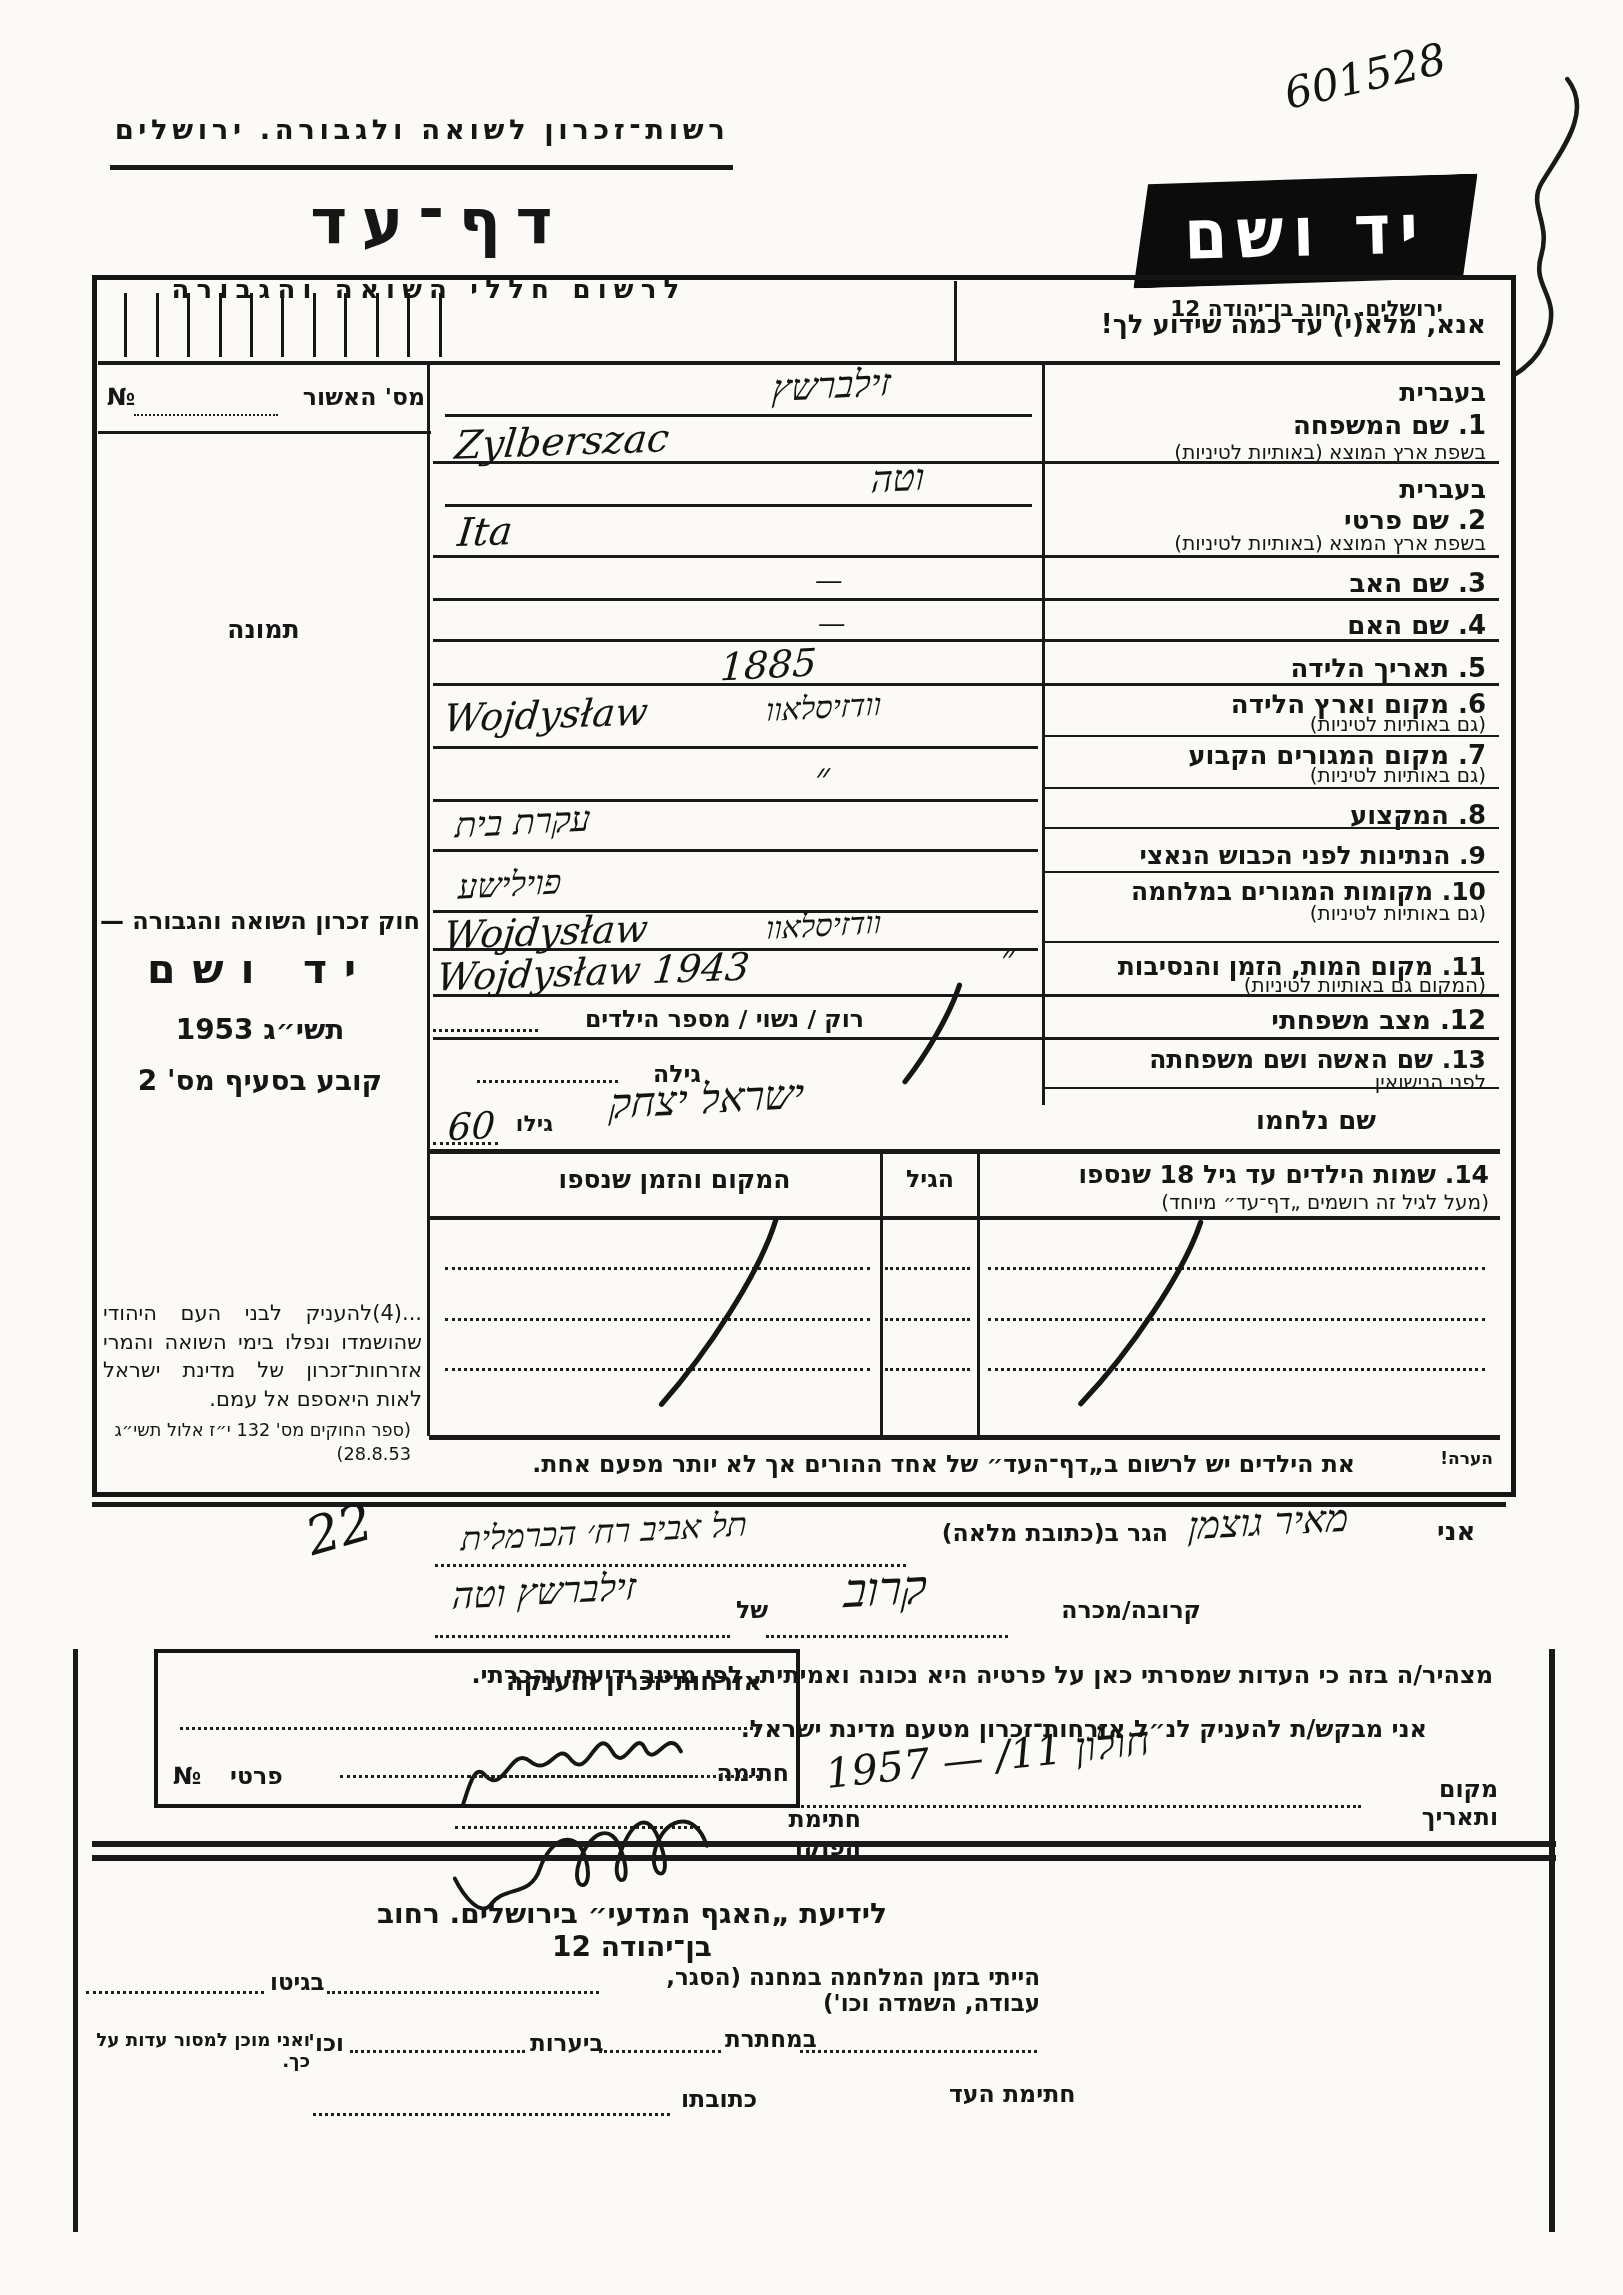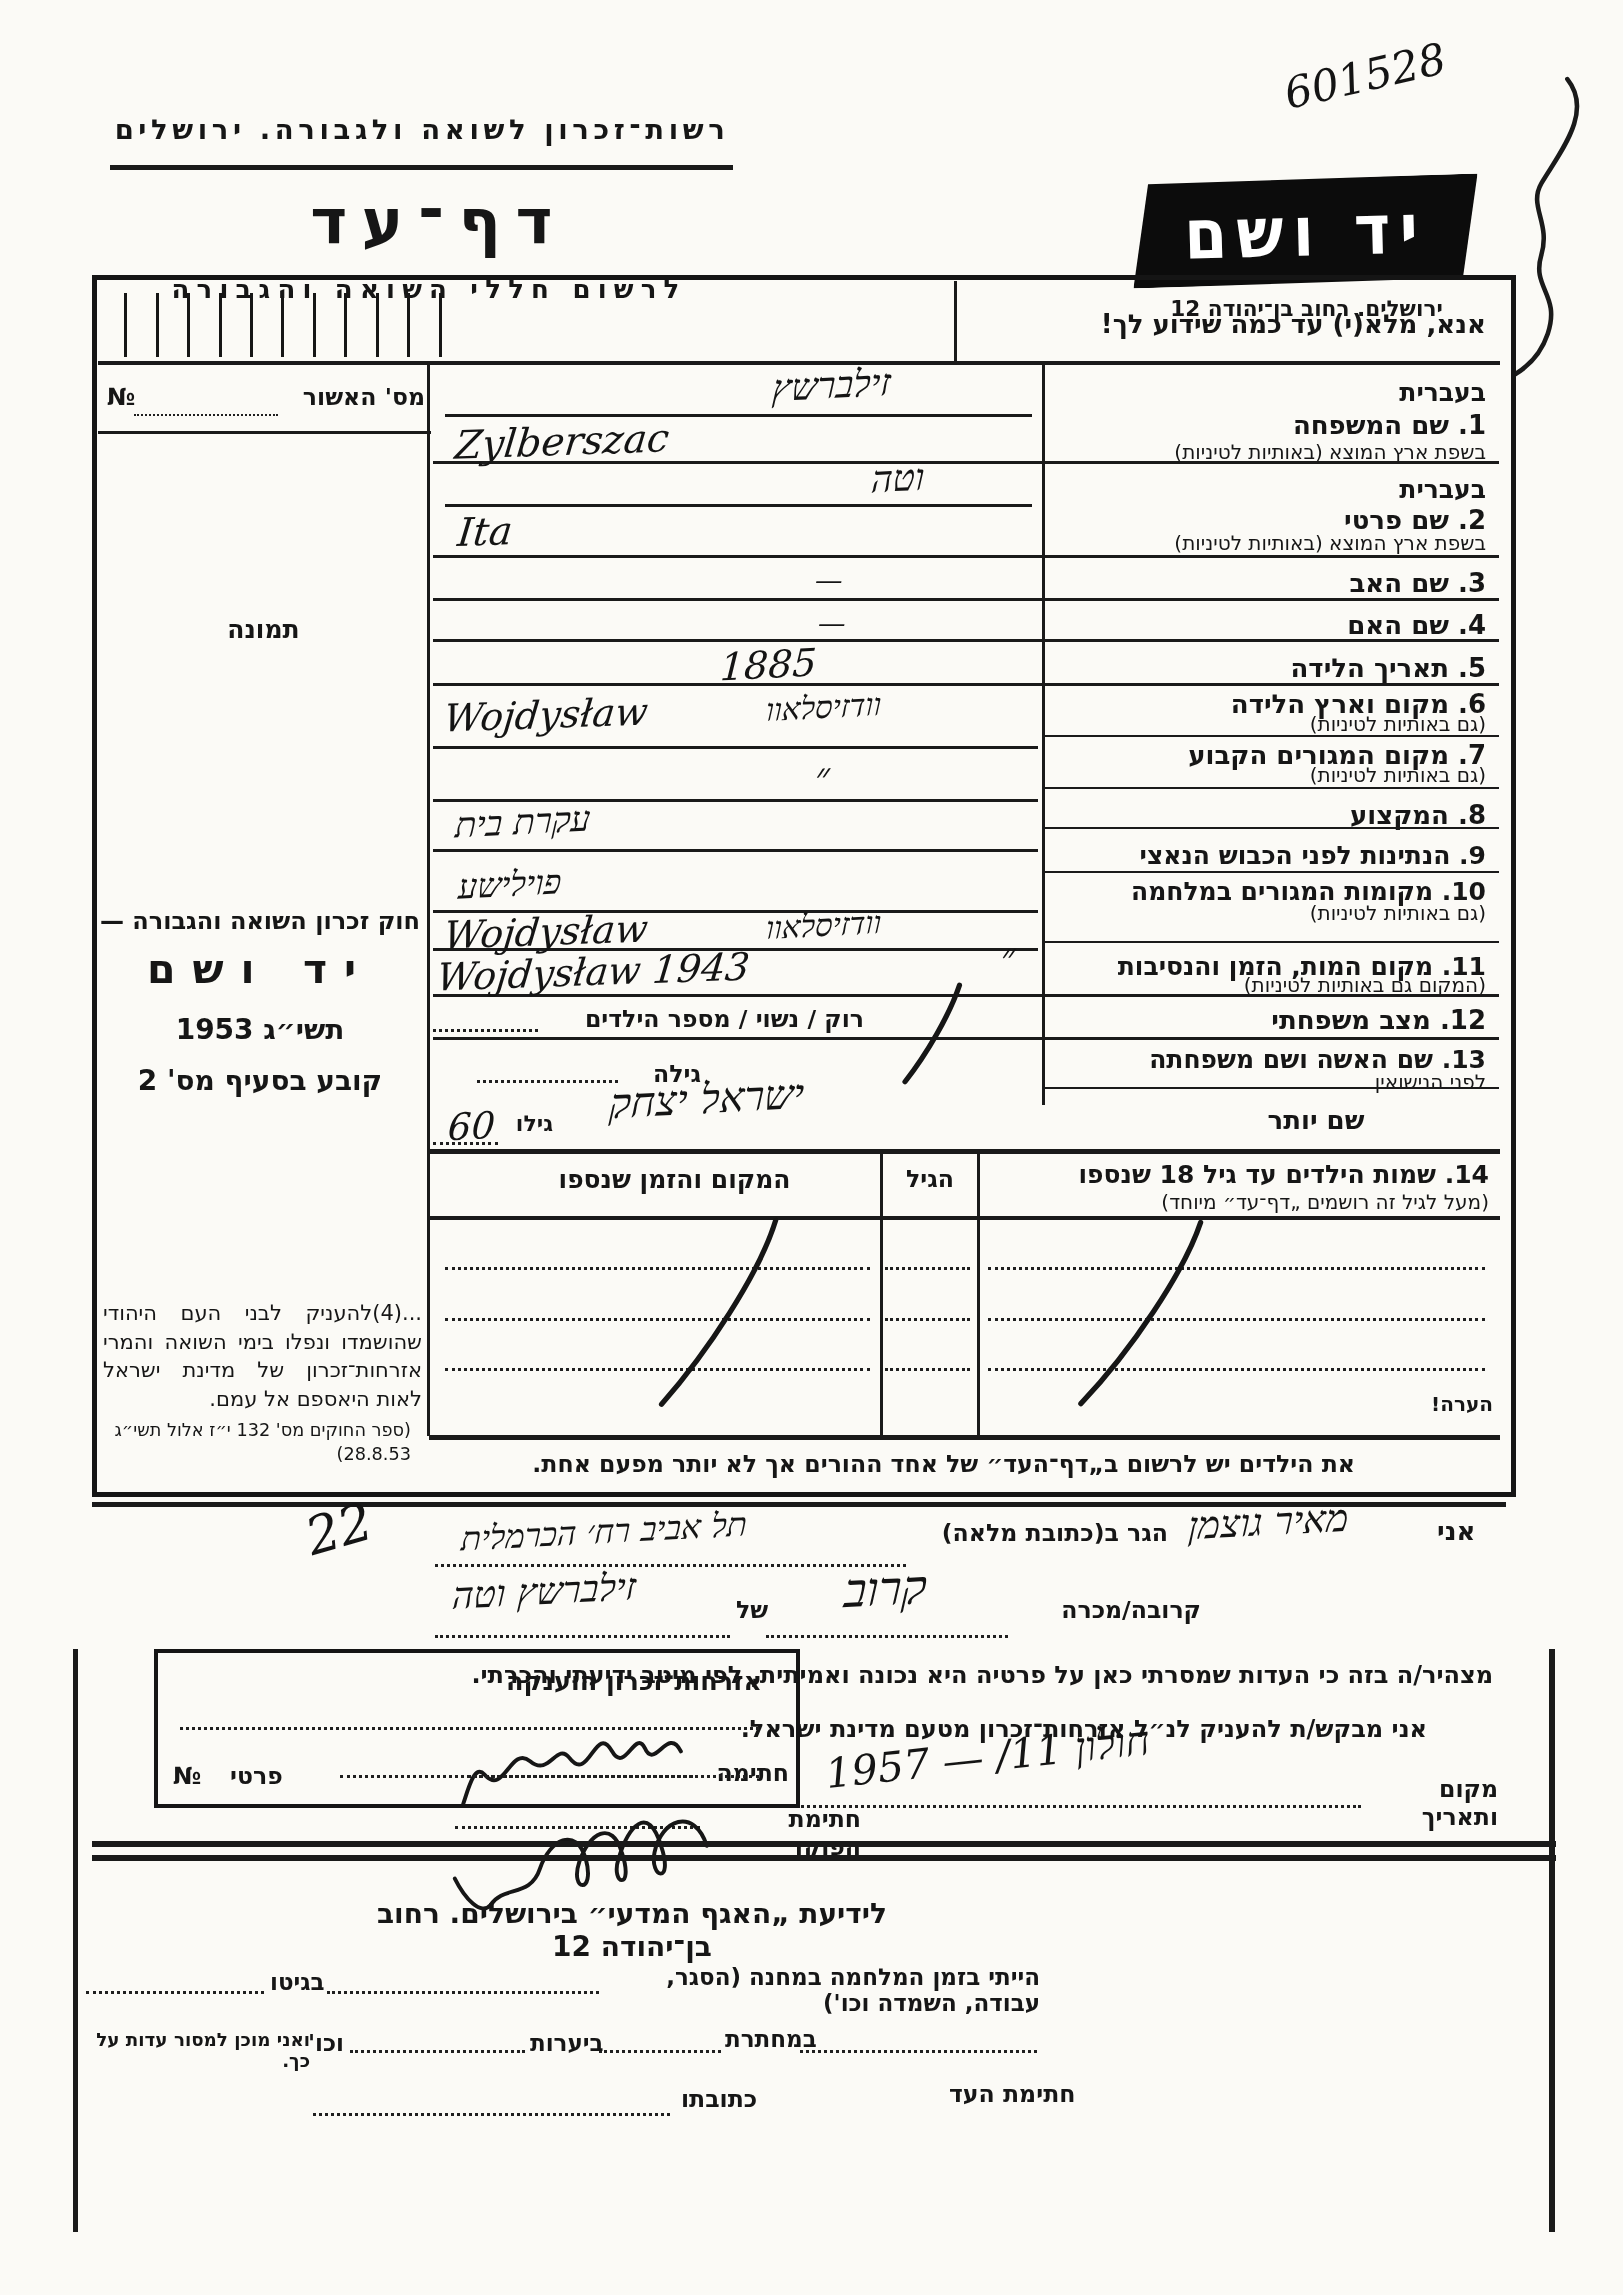--- a/index.html
+++ b/index.html
@@ -145,21 +145,21 @@
 
   <div class="t b" style="left:543px;top:1005px;width:321px;text-align:right;font-size:23.6px;">רוק / נשוי / מספר הילדים</div>
   <div class="dot" style="left:433px;top:1029px;width:105px;"></div>
   <svg width="79" height="105" style="left:897px;top:982px;" viewBox="0 0 120 160">
     <path d="M95 5 C80 50,45 110,12 152" fill="none" stroke="#161616" stroke-width="8" stroke-linecap="round"></path>
   </svg>
 
   <div class="t b" style="left:622px;top:1060px;width:79px;font-size:23.6px;">גילה</div>
   <div class="dot" style="left:477px;top:1080px;width:141px;"></div>
 
-  <div class="t b" style="left:1244px;top:1105px;width:144px;text-align:center;font-size:26px;">שם יותר</div>
+  <div class="t b" style="left:1244px;top:1105px;width:144px;text-align:center;font-size:26px;">שם נלחמו</div>
   <div class="hw hwr" style="left:609px;top:1075px;font-size:41px;direction:rtl;">ישראל יצחק</div>
   <div class="t b" style="left:494px;top:1111px;width:59px;font-size:22px;">גילו</div>
   <div class="hw hwr" style="left:448px;top:1105px;font-size:37px;">60</div>
   <div class="dot" style="left:433px;top:1142px;width:65px;"></div>
 
   <div class="ln" style="left:429px;top:1149px;width:1071px;height:5.2px;"></div>
   <div class="ln" style="left:880px;top:1149px;width:2.6px;height:286px;"></div>
   <div class="ln" style="left:977px;top:1149px;width:2.6px;height:286px;"></div>
   <div class="ln" style="left:429px;top:1435px;width:1071px;height:4.6px;"></div>
 
@@ -179,21 +179,21 @@
   <div class="dot" style="left:885px;top:1368px;width:85px;"></div>
   <div class="dot" style="left:445px;top:1368px;width:425px;"></div>
 
   <svg width="144" height="190" style="left:1073px;top:1219px;" viewBox="0 0 220 290">
     <path d="M195 5 C170 80,90 200,12 282" fill="none" stroke="#161616" stroke-width="8" stroke-linecap="round"></path>
   </svg>
   <svg width="137" height="196" style="left:655px;top:1215px;" viewBox="0 0 210 300">
     <path d="M185 8 C160 90,80 210,10 290" fill="none" stroke="#161616" stroke-width="8" stroke-linecap="round"></path>
   </svg>
 
-  <div class="t b" style="left:1365px;top:1392px;width:128px;font-size:20px;">הערה!</div>
+  <div class="t b" style="left:1365px;top:1448px;width:128px;font-size:17px;">הערה!</div>
   <div class="t b" style="left:452px;top:1450px;width:903px;text-align:right;font-size:23.6px;">את הילדים יש לרשום ב„דף־העד״ של אחד ההורים אך לא יותר מפעם אחת.</div>
 
   <div class="t b" style="left:1437px;top:1516px;font-size:26px;">אני</div>
   <div class="hw hwr" style="left:1188px;top:1500px;font-size:38px;direction:rtl;">מאיר גוצמן</div>
   <div class="t b" style="left:913px;top:1519px;width:255px;text-align:right;font-size:23.6px;">הגר ב(כתובת מלאה)</div>
   <div class="dot" style="left:435px;top:1564px;width:471px;"></div>
   <div class="hw hwr" style="left:461px;top:1512px;font-size:33px;direction:rtl;">תל אביב רח׳ הכרמלית</div>
   <div class="hw" style="left:306px;top:1499px;font-size:52px;transform:rotate(-16deg);">22</div>
 
   <div class="t b" style="left:1018px;top:1596px;width:183px;font-size:23.6px;">קרובה/מכרה</div>

